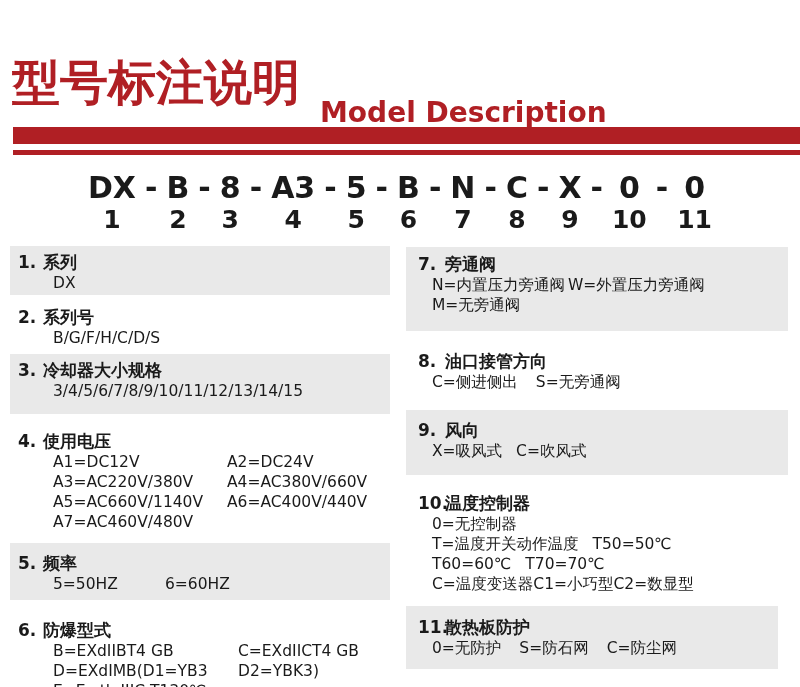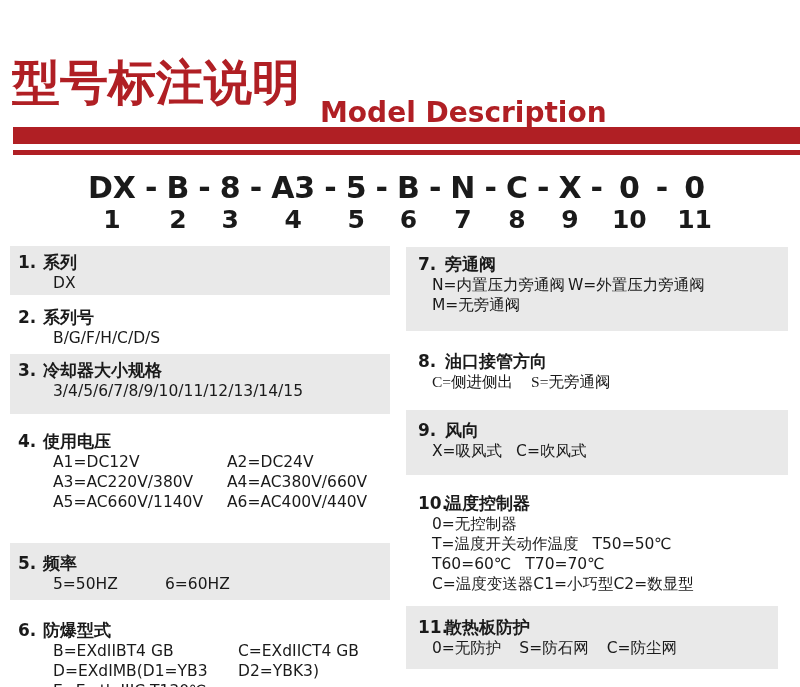--- a/index.html
+++ b/index.html
@@ -61,21 +61,21 @@
   .s11{left:406px;top:574px;width:372px;height:63px;padding-top:10px;}
   .s7 ,.s8 ,.s9 ,.s10 ,.s11{padding-left:12px;}
   .s7 .sec-num,.s8 .sec-num,.s9 .sec-num,.s10 .sec-num,.s11 .sec-num{width:27px;}
   .s7 .sec-body,.s8 .sec-body,.s9 .sec-body,.s10 .sec-body,.s11 .sec-body{margin-left:14px;}
 
   
   .s4 .line .cell:first-child{min-width:174px;margin-right:0;}
   .s5 .line .cell:first-child{min-width:112px;margin-right:0;}
   .s6 .line .cell:first-child{min-width:185px;margin-right:0;}
   .s7 .line .cell:first-child{min-width:136px;margin-right:0;}
-  .s8 .cell{margin-right:18px;font-family:Liberation Serif, serif;}
+  .s8 .cell{margin-right:18px;}
   .s11 .cell{margin-right:18px;}
 </style>
 </head>
 <body>
 
 <div class="page">
   <div class="title-cn">型号标注说明</div>
   <div class="title-en">Model Description</div>
   <div class="bar-thick"></div>
   <div class="bar-thin"></div>
@@ -182,20 +182,23 @@
             <span class="cell">A2=DC24V</span>
           </div>
           <div class="line">
             <span class="cell">A3=AC220V/380V</span>
             <span class="cell">A4=AC380V/660V</span>
           </div>
           <div class="line">
             <span class="cell">A5=AC660V/1140V</span>
             <span class="cell">A6=AC400V/440V</span>
           </div>
+          <div class="line">
+            <span class="cell">A7=AC460V/480V</span>
+          </div>
         </div>
       </div>
       <div class="sec s5 shaded">
         <div class="sec-head">
           <span class="sec-num">5.</span>
           <span class="sec-title">频率</span>
         </div>
         <div class="sec-body">
           <div class="line">
             <span class="cell">5=50HZ</span>

